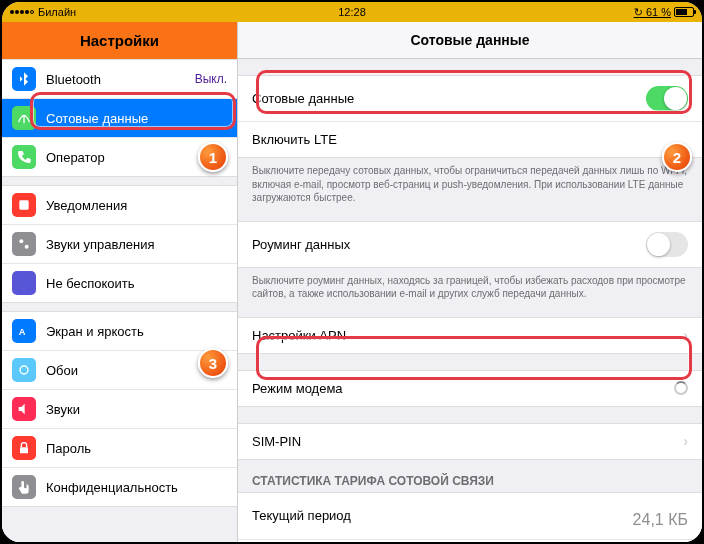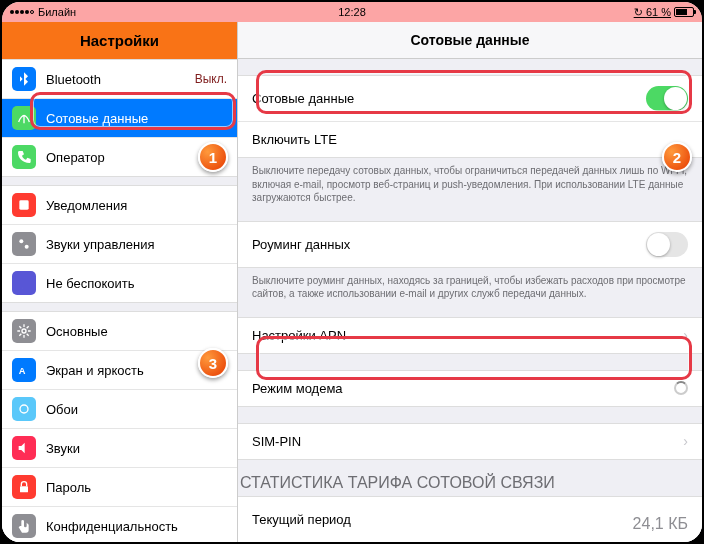--- a/index.html
+++ b/index.html
@@ -1,50 +1,50 @@
 <!DOCTYPE html>
 <html><head>
   <meta charset="utf-8">
   <style>
     * { margin: 0; padding: 0; box-sizing: border-box; font-family: -apple-system, "Helvetica Neue", Helvetica, Arial, sans-serif; }
     body { width: 704px; height: 544px; overflow: hidden; background: #000; }
     .frame { width: 700px; height: 540px; margin: 2px; border-radius: 18px; overflow: hidden; background: #eee; position: relative; }
-    .statusbar { height: 20px; background: #fca5a5; display: flex; align-items: center; font-size: 11px; color: #000; padding: 0 8px; position: relative; }
+    .statusbar { height: 20px; background: #eab308; display: flex; align-items: center; font-size: 11px; color: #000; padding: 0 8px; position: relative; }
     .sb-left { position: absolute; left: 8px; display: flex; align-items: center; gap: 4px; }
     .sb-center { position: absolute; left: 50%; transform: translateX(-50%); }
     .sb-right { position: absolute; right: 8px; display: flex; align-items: center; gap: 3px; text-decoration: underline; }
     .dots { display: flex; gap: 1px; }
     .dot { width: 4px; height: 4px; border-radius: 50%; background: #000; }
     .dot.empty { background: none; border: 0.5px solid #000; }
     .battery { width: 20px; height: 10px; border: 1px solid #000; border-radius: 2px; position: relative; display: inline-block; }
     .battery::after { content:""; position:absolute; right:-3px; top:2px; width:2px; height:4px; background:#000; border-radius:0 1px 1px 0;}
     .battery-fill { position:absolute; left:1px; top:1px; bottom:1px; width:60%; background:#000; }
     .columns { display: flex; height: 520px; }
     .sidebar { width: 236px; background: #fff; border-right: 1px solid #ccc; display: flex; flex-direction: column; }
     .sb-title { text-align: center; font-size: 15px; font-weight: 600; padding: 10px 0; border-bottom: 1px solid #ddd; background: #f97316; }
     .sb-list { flex: 1; overflow-y: auto; background: #efeff4; }
     .sb-group { margin-top: 8px; background: #fff; border-top: 1px solid #ddd; border-bottom: 1px solid #ddd; }
     .sb-item { display: flex; align-items: center; padding: 7px 10px; border-bottom: 1px solid #e5e5e5; font-size: 13px; position: relative; cursor:pointer; }
     .sb-item:last-child { border-bottom: none; }
     .sb-item.selected { background: #007aff; color: #fff; }
     .sb-icon { width: 24px; height: 24px; border-radius: 5px; margin-right: 10px; display: flex; align-items: center; justify-content: center; flex-shrink: 0; }
     .sb-icon svg { width: 16px; height: 16px; fill: #fff; }
     .sb-label { flex: 1; }
-    .sb-status { color: #7f1d1d; font-size: 12px; }
+    .sb-status { color: #4c1d95; font-size: 12px; }
     .detail { flex: 1; background: #efeff4; display: flex; flex-direction: column; }
     .dt-title { text-align: center; font-size: 14px; font-weight: 600; padding: 10px 0; border-bottom: 1px solid #ccc; background: #f7f7f9; }
     .dt-body { flex: 1; overflow-y: auto; }
     .dt-group { margin-top: 16px; background: #fff; border-top: 1px solid #ddd; border-bottom: 1px solid #ddd; }
     .dt-row { display: flex; align-items: center; padding: 10px 14px; border-bottom: 1px solid #e5e5e5; font-size: 13px; cursor:pointer; }
     .dt-row:last-child { border-bottom: none; }
     .dt-row-label { flex: 1; }
     .dt-row-value { color: #8e8e93; font-size: 16px; margin-top: 8px; }
     .chevron { color: #c7c7cc; margin-left: 6px; font-size: 14px; line-height: 1; }
     .footnote { padding: 6px 14px 0; font-size: 10px; color: #6d6d72; line-height: 1.35; }
-    .header-label { padding: 14px 2px 4px; font-size: 16px; color: #6d6d72; text-transform: uppercase; }
+    .header-label { padding: 14px 14px 4px; font-size: 12px; color: #6d6d72; text-transform: uppercase; font-weight: bold; }
     .toggle { width: 42px; height: 25px; border-radius: 13px; background: #e5e5e5; position: relative; }
     .toggle.on { background: #4cd964; }
     .toggle-knob { width: 23px; height: 23px; background: #fff; border-radius: 50%; position: absolute; top: 1px; left: 1px; box-shadow: 0 1px 3px rgba(0,0,0,0.3); }
     .toggle.on .toggle-knob { left: auto; right: 1px; }
     .spinner { width: 14px; height: 14px; border: 2px solid #ccc; border-top-color: #888; border-radius: 50%; }
     .highlight { position: absolute; border: 3px solid #e63946; border-radius: 10px; pointer-events: none; box-shadow: 0 0 0 1px rgba(255,255,255,0.6) inset; }
     .numbadge { position: absolute; width: 30px; height: 30px; border-radius: 50%; background: radial-gradient(circle at 30% 30%, #ff9a3c, #e63900); border: 2px solid #fff; box-shadow: 0 2px 4px rgba(0,0,0,0.4); color: #fff; font-weight: bold; display: flex; align-items: center; justify-content: center; font-size: 15px; pointer-events:none; }
   </style>
 </head>
 <body>
@@ -126,29 +126,20 @@
                 <svg viewBox="0 0 24 24">
                   <path d="M14 3a9 9 0 100 18 7 7 0 010-18z"></path>
                 </svg>
               </div>
             <span class="sb-label">Не беспокоить</span>
           </div>
         </div>
 
         <div class="sb-group">
           <div class="sb-item">
-            <div class="sb-icon" style="background:#8e8e93">
-                <svg viewBox="0 0 24 24">
-                  <circle cx="12" cy="12" r="3" fill="none" stroke="#fff" stroke-width="2"></circle>
-                  <path d="M12 2v4M12 18v4M2 12h4M18 12h4M5 5l3 3M16 16l3 3M5 19l3-3M16 8l3-3" stroke="#fff" stroke-width="2"></path>
-                </svg>
-              </div>
-            <span class="sb-label">Основные</span>
-          </div>
-          <div class="sb-item">
             <div class="sb-icon" style="background:#007aff">
                 <svg viewBox="0 0 24 24">
                   <text x="4" y="18" font-size="14" fill="#fff" font-weight="bold">A</text>
                 </svg>
               </div>
             <span class="sb-label">Экран и яркость</span>
           </div>
           <div class="sb-item">
             <div class="sb-icon" style="background:#5ac8fa">
                 <svg viewBox="0 0 24 24">

